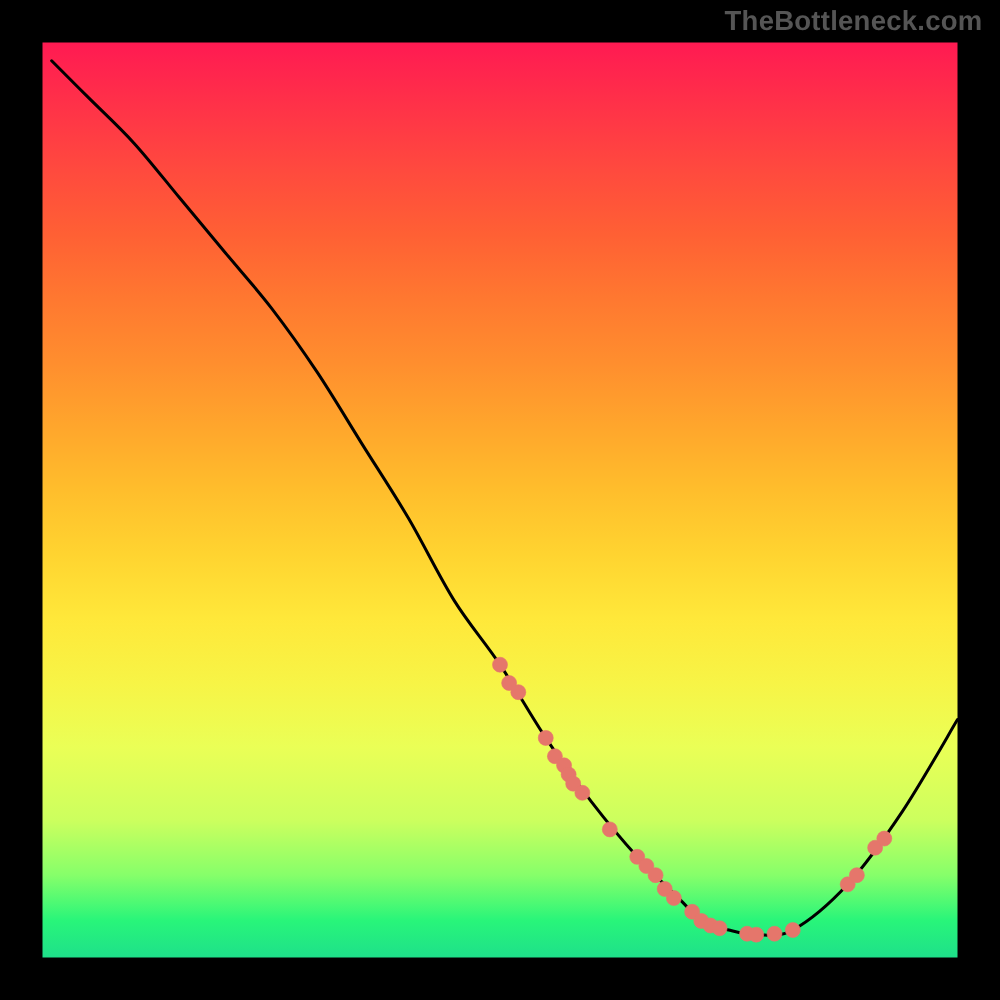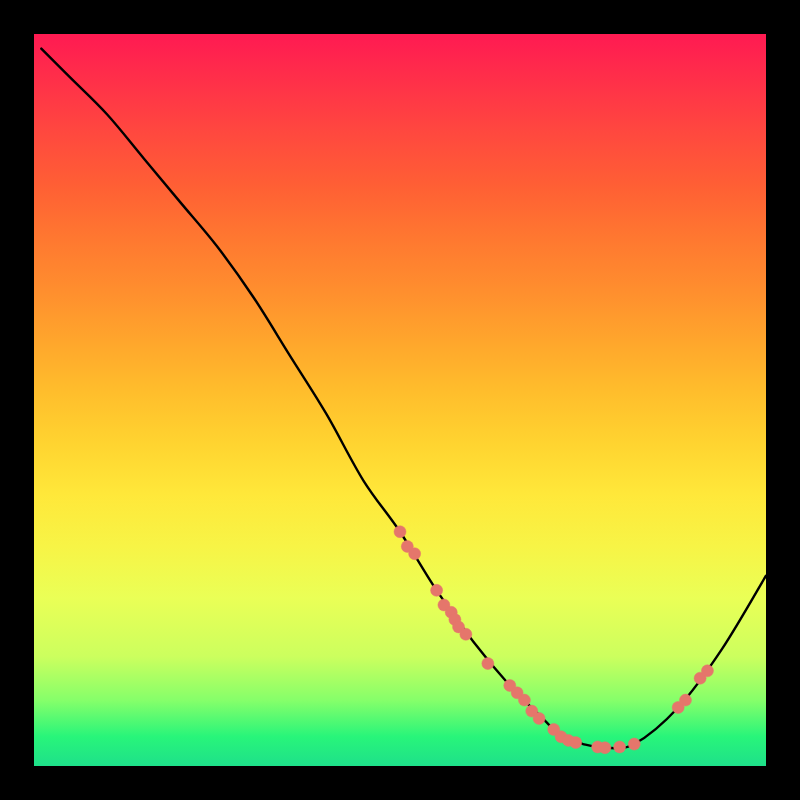--- a/index.html
+++ b/index.html
@@ -70,20 +70,21 @@
   .dot {
     fill: #e5766b;
     stroke: #e5766b;
     stroke-width: 0.5;
   }
 </style>
 </head>
 <body>
 
 <div class="frame">
+  <div class="watermark">TheBottleneck.com</div>
 
   <div class="plot">
     <svg class="curve" viewBox="0 0 732 732">
       <path id="main-curve" class="curve-path" d="M 7.32,14.639999999999986 C 12.2,19.52 25.620000000000005,32.940000000000076 36.6,43.92000000000007 C 47.58,54.90000000000007 61.00000000000001,67.09999999999998 73.2,80.51999999999998 C 85.4,93.93999999999998 97.6,109.80000000000005 109.8,124.44000000000005 C 122,139.08000000000007 134.20000000000002,153.72000000000003 146.4,168.36 C 158.6,183 170.8,196.42 183,212.27999999999997 C 195.2,228.13999999999996 207.4,245.21999999999997 219.6,263.52 C 231.79999999999998,281.82 244,302.56 256.2,322.08 C 268.4,341.59999999999997 280.6,359.9 292.8,380.64 C 305,401.38 317.20000000000005,427 329.40000000000003,446.52 C 341.6,466.03999999999996 353.8,479.46 366,497.76 C 378.2,516.06 390.40000000000003,538.02 402.6,556.3199999999999 C 414.8,574.6199999999999 427,591.6999999999999 439.2,607.56 C 451.4,623.42 463.6,638.06 475.8,651.48 C 488,664.9000000000001 503.86,679.5400000000001 512.4,688.08 C 520.9399999999999,696.62 520.9399999999999,699.0600000000001 527.04,702.72 C 533.14,706.38 541.68,708.2099999999999 549,710.04 C 556.32,711.87 562.4200000000001,713.7 570.96,713.7 C 579.5,713.7 588.04,716.75 600.24,710.04 C 612.44,703.3299999999999 629.52,689.3000000000001 644.16,673.44 C 658.8,657.58 673.4399999999999,636.84 688.0799999999999,614.88 C 702.7199999999999,592.92 724.68,553.8800000000001 732,541.6800000000001"></path>
       <g id="dots">
           <circle cx="366" cy="497.76" r="6" class="dot"></circle>
           <circle cx="373.32" cy="512.4" r="6" class="dot"></circle>
           <circle cx="380.64" cy="519.72" r="6" class="dot"></circle>
           <circle cx="402.6" cy="556.3199999999999" r="6" class="dot"></circle>
           <circle cx="409.92" cy="570.96" r="6" class="dot"></circle>

